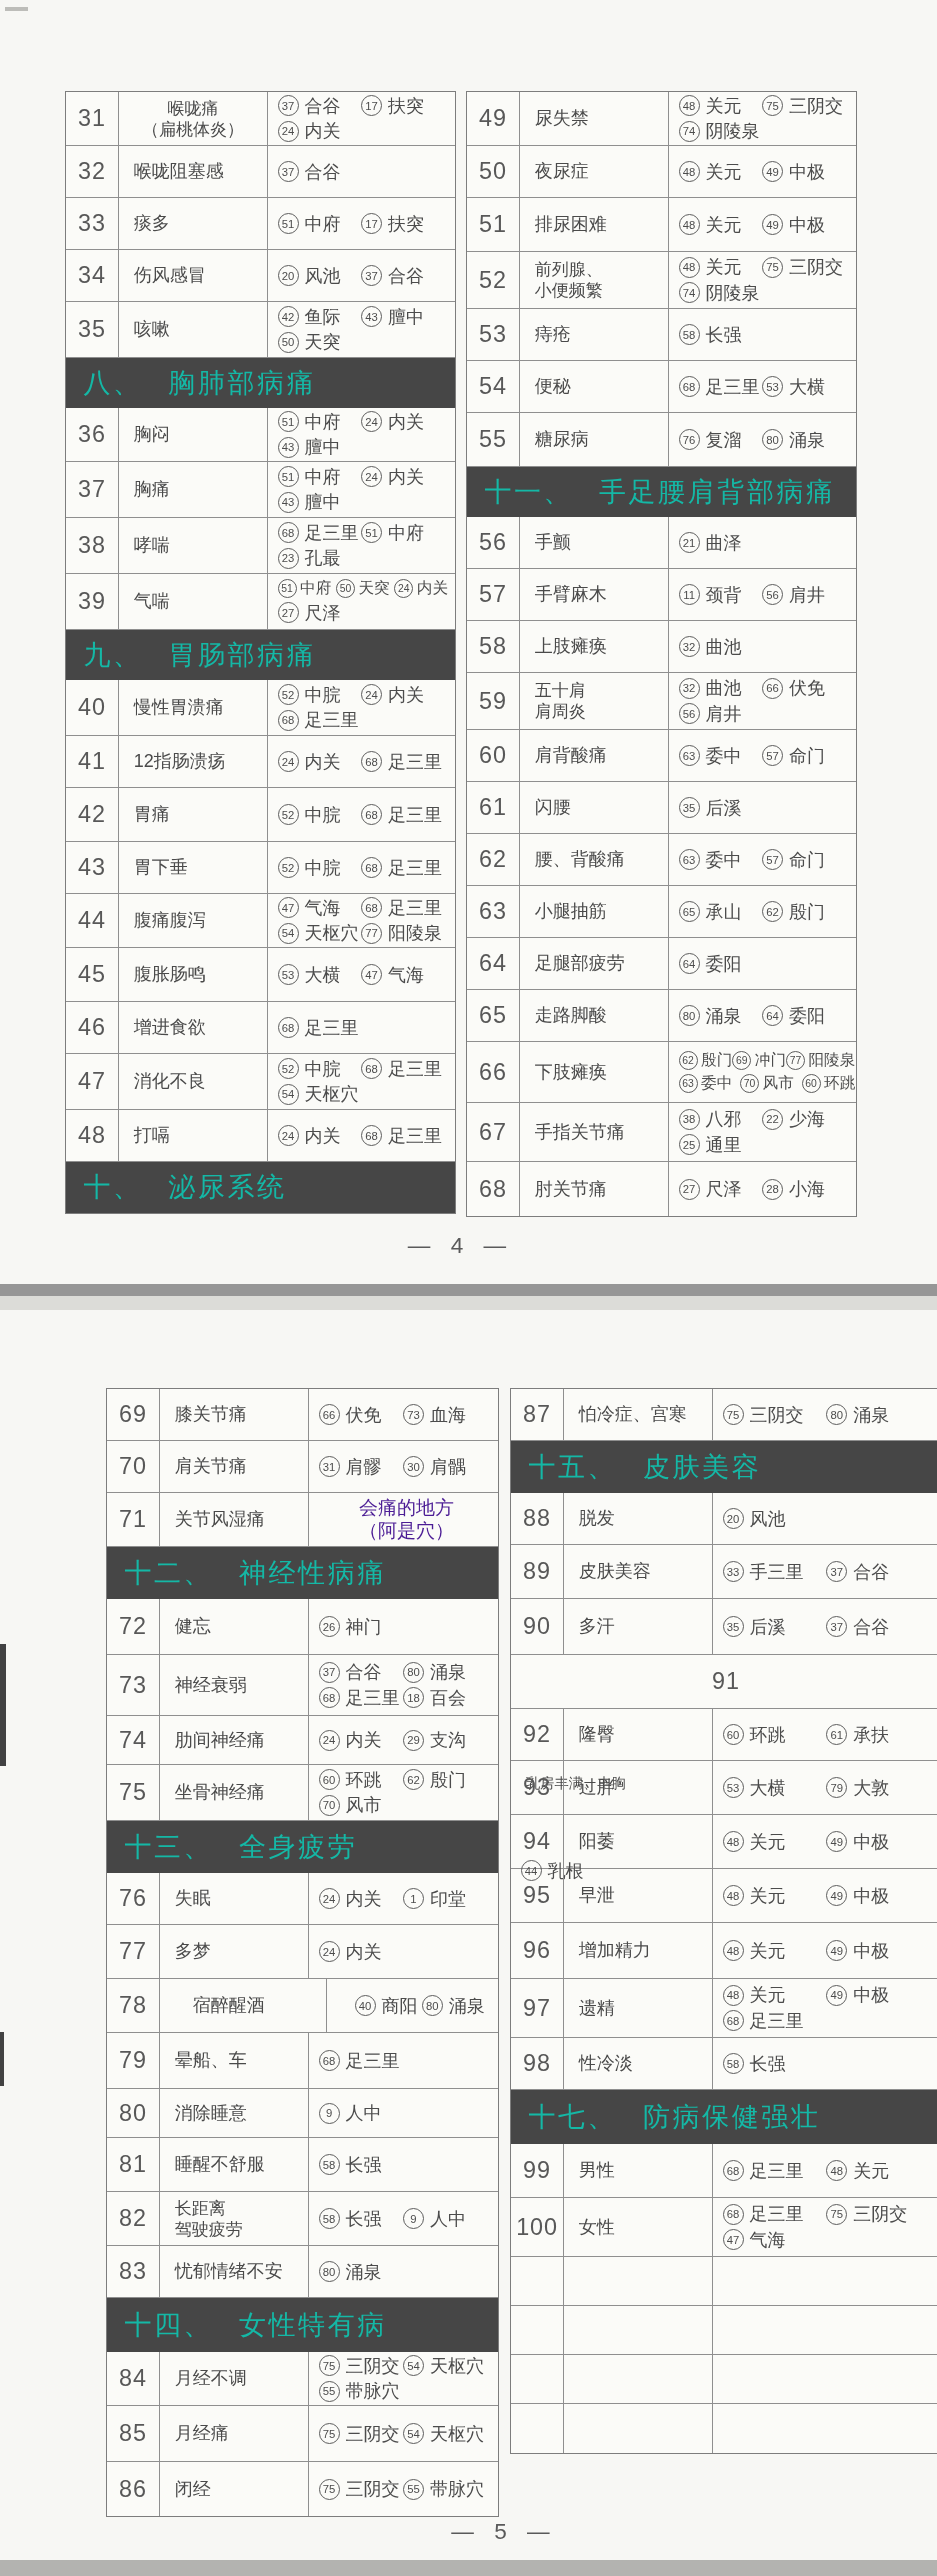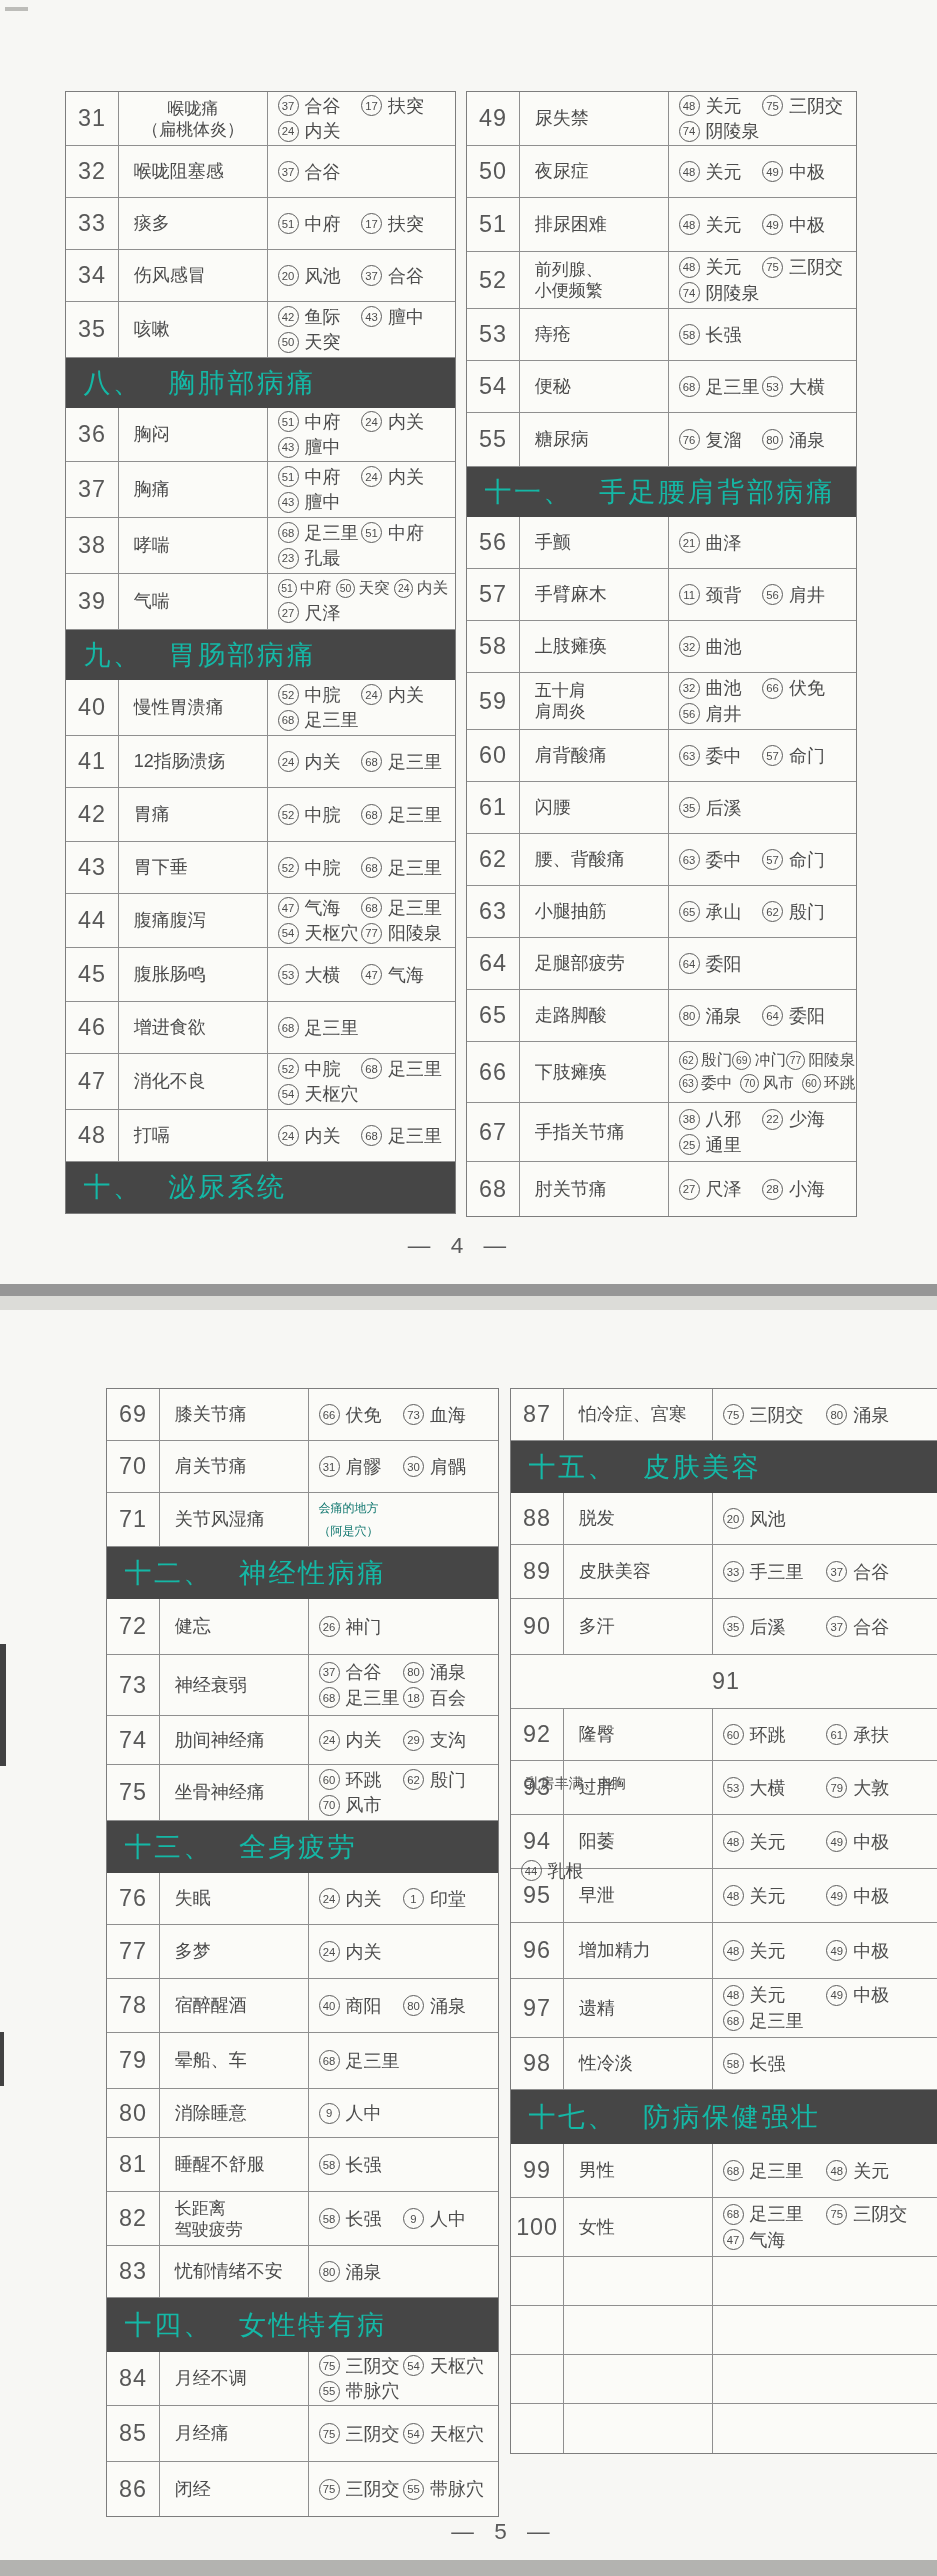--- a/index.html
+++ b/index.html
@@ -32,21 +32,21 @@
   .c-pts{box-sizing:border-box;flex:1 1 auto;display:flex;flex-direction:column;justify-content:center;
          padding:1.7px 3.5px 1.7px 9.6px;row-gap:1.7px;}
   .pline{display:grid;grid-template-columns:48% 52%;align-items:center;}
   .pline.n1{grid-template-columns:100%;}
   .pline.n3{display:flex;justify-content:space-between;padding-right:3.5px;}
   .pt{display:flex;align-items:center;gap:6px;font-size:18px;white-space:nowrap;color:#4c4c4c;}
   .n3 .pt{font-size:15.6px;gap:3.5px;}
   .circ{box-sizing:border-box;flex:0 0 auto;width:21px;height:21px;border:1.5px solid #5d5d5d;border-radius:50%;
         display:flex;align-items:center;justify-content:center;font-size:11.3px;letter-spacing:0;color:#4c4c4c;}
   .n3 .circ{width:19px;height:19px;font-size:10.4px;}
-  .ptxt{font-size:12px;line-height:22px;color:#0f766e;}
+  .ptxt{font-size:19px;line-height:22px;color:#4c1d95;text-align:center;}
 
   .row.sec{background:#464646;border-bottom:0.9px solid #464646;}
   .sec-text{display:flex;align-items:center;width:100%;padding-left:17.4px;color:#14b8a6;
             font-size:27px;letter-spacing:2.6px;word-spacing:15.6px;font-weight:500;}
 
   .pagelabel{position:absolute;font-size:22.6px;color:#5a5a5a;letter-spacing:7px;text-align:center;}
   .pl4{left:0;width:921px;top:1233px;}
   .pl5{left:87px;width:834px;top:2519px;}
 </style>
 </head>
@@ -999,21 +999,21 @@
         </div>
         <div class="c-pts">
           <div class="pline n1">
             <span class="pt">
               <span class="circ">24</span>
               <span>内关</span>
             </span>
           </div>
         </div>
       </div>
-      <div class="row" style="height: 54px;">
+      <div class="row" style="height: 54px; gap: 18px;">
         <div class="c-no">78</div>
         <div class="c-ail">
           <div>宿醉醒酒</div>
         </div>
         <div class="c-pts">
           <div class="pline n2">
             <span class="pt">
               <span class="circ">40</span>
               <span>商阳</span>
             </span>

